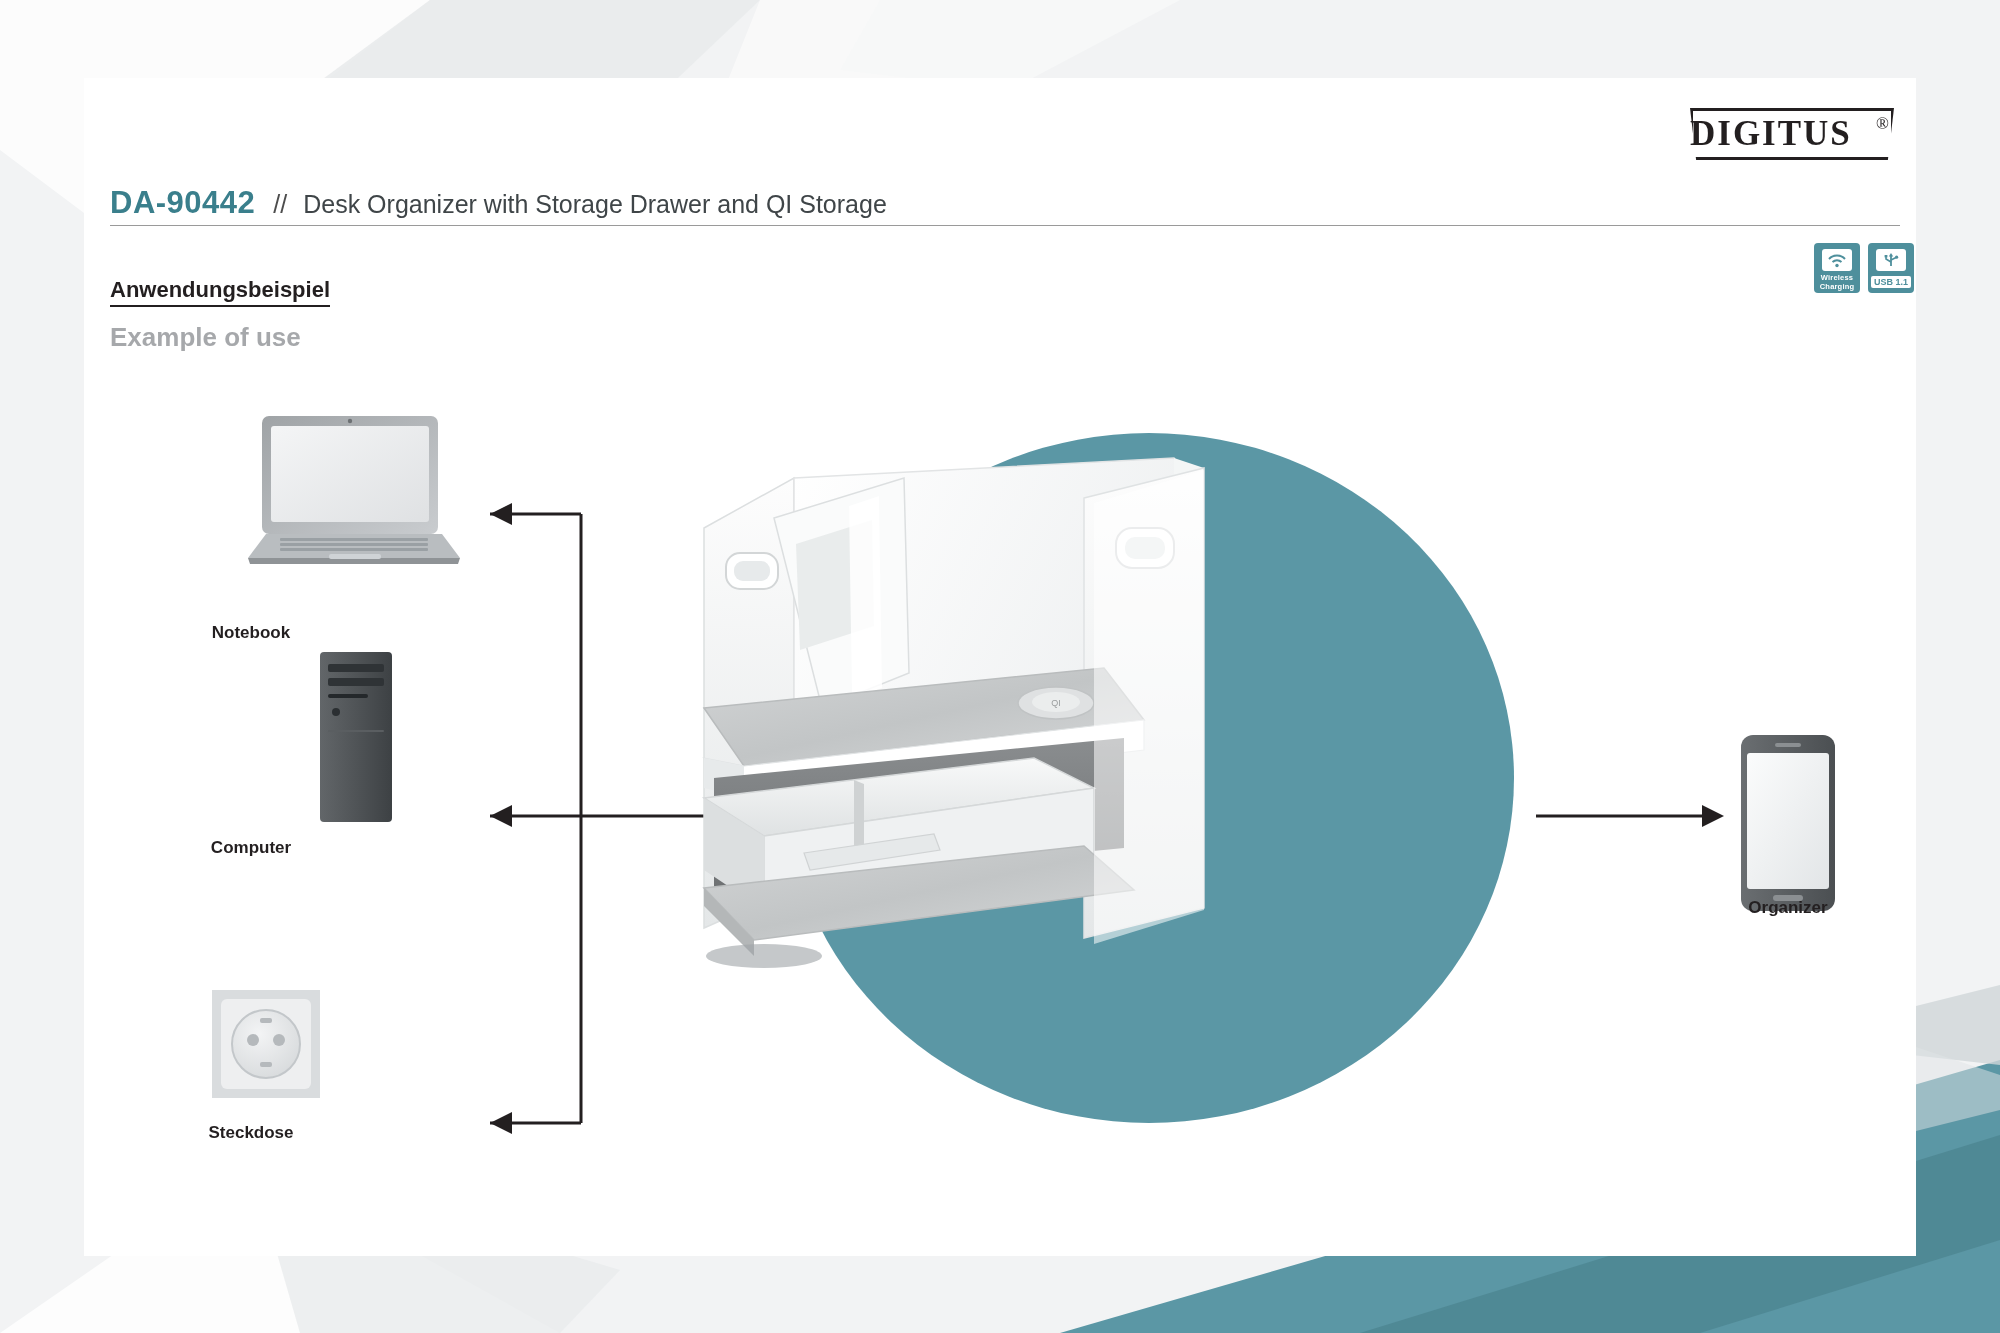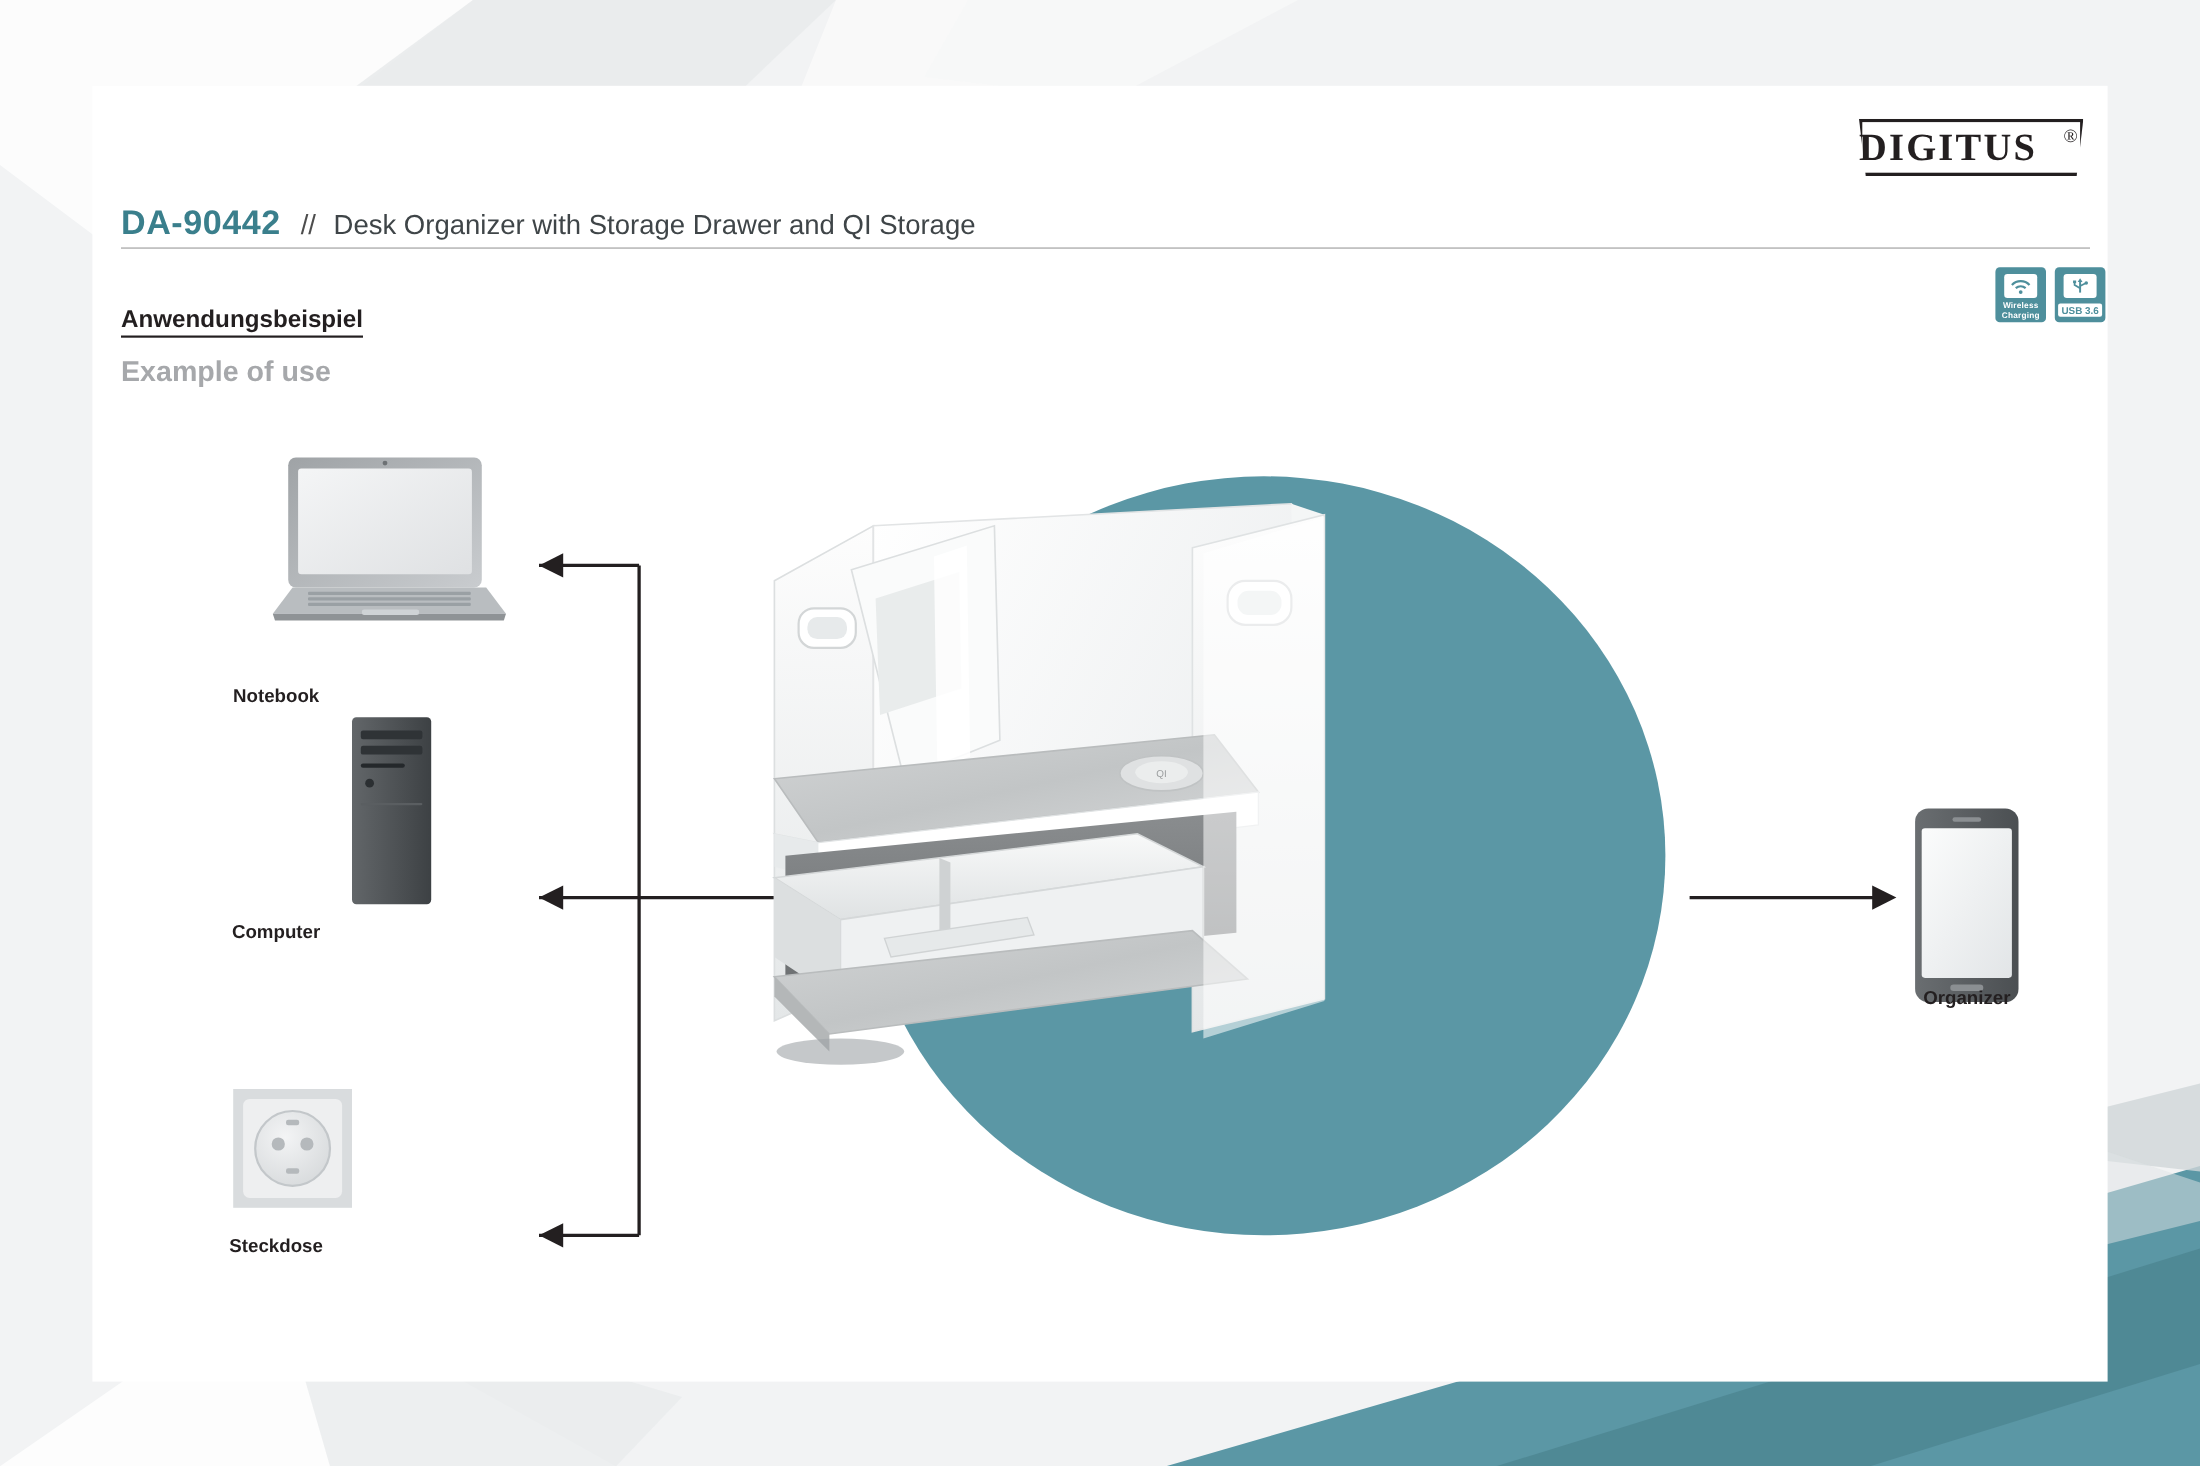--- a/index.html
+++ b/index.html
@@ -154,21 +154,21 @@
         <svg width="20" height="16" viewBox="0 0 20 16">
           <path d="M10 14 V3" stroke="#4e8f9c" stroke-width="1.8" fill="none"></path>
           <polygon points="10,1 12.2,4.4 7.8,4.4" fill="#4e8f9c"></polygon>
           <path d="M10 10 L5 7 L5 5" stroke="#4e8f9c" stroke-width="1.6" fill="none"></path>
           <rect x="3.6" y="3" width="2.8" height="2.4" fill="#4e8f9c"></rect>
           <path d="M10 8 L15 5.5" stroke="#4e8f9c" stroke-width="1.6" fill="none"></path>
           <circle cx="15.6" cy="5.2" r="1.6" fill="#4e8f9c"></circle>
         </svg>
       </div>
     </div>
-    <div class="cap2">USB 3.6</div>
+    <div class="cap2">USB 1.1</div>
   </div>
 </div>
 
 <div id="diagram">
 
   <div id="circle"></div>
 
   <svg style="position:absolute;left:0;top:0;" width="1832" height="1178">
     <g stroke="#231f20" stroke-width="3" fill="none">
 

